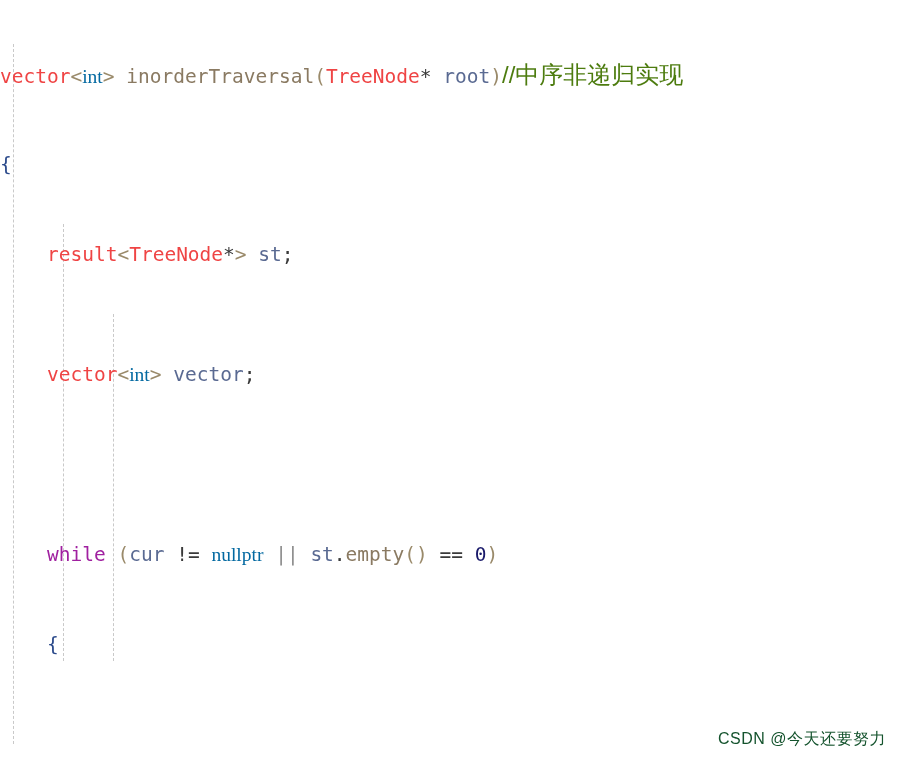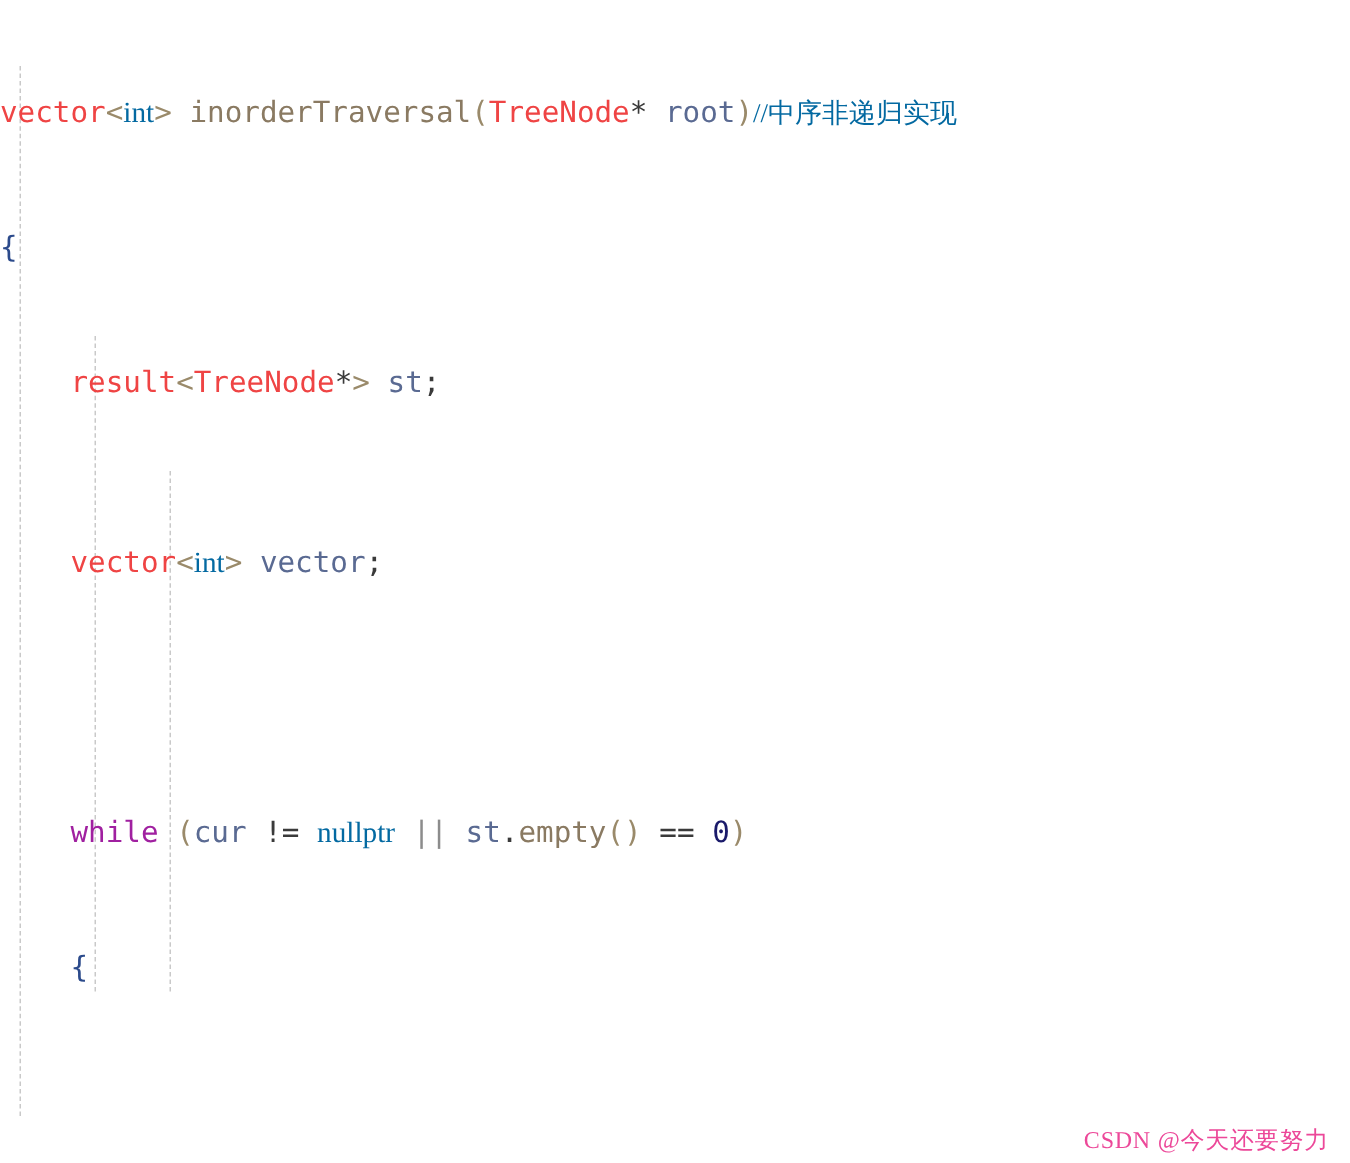--- a/index.html
+++ b/index.html
@@ -58,29 +58,29 @@
   .tok-kw        { color: #0369a1; font-family: Liberation Serif, serif; }  
   .tok-ctrl      { color: #a020a0; margin-top: 34px; }  
   .tok-ident     { color: #5a6a92; }  
   .tok-member    { color: #8a7a62; }  
   .tok-fn        { color: #8a7a62; }  
   .tok-punc      { color: #9a8a6a; }  
   .tok-op        { color: #3a3a3a; }  
   .tok-brace     { color: #2b4a8b; }  
   .tok-num       { color: #1a1a6a; }  
   .tok-or        { color: #8c8c8c; }  
-  .tok-comment   { color: #0369a1; font-family: Liberation Serif, serif; font-size: 18px; }
+  .tok-comment   { color: #4d7c0f; font-family: Liberation Sans, sans-serif; font-size: 24px; }
 
   
   #watermark {
     position: absolute;
     right: 14px;
-    bottom: 4px;
-    color: #ec4899;
-    font-family: Liberation Serif, serif;
+    bottom: 25px;
+    color: #14532d;
+    font-family: Liberation Sans, sans-serif;
     font-size: 16px;
     letter-spacing: 0.5px;
     user-select: none;
   }
 </style>
 </head>
 <body>
 
 <div id="code-surface">
 

